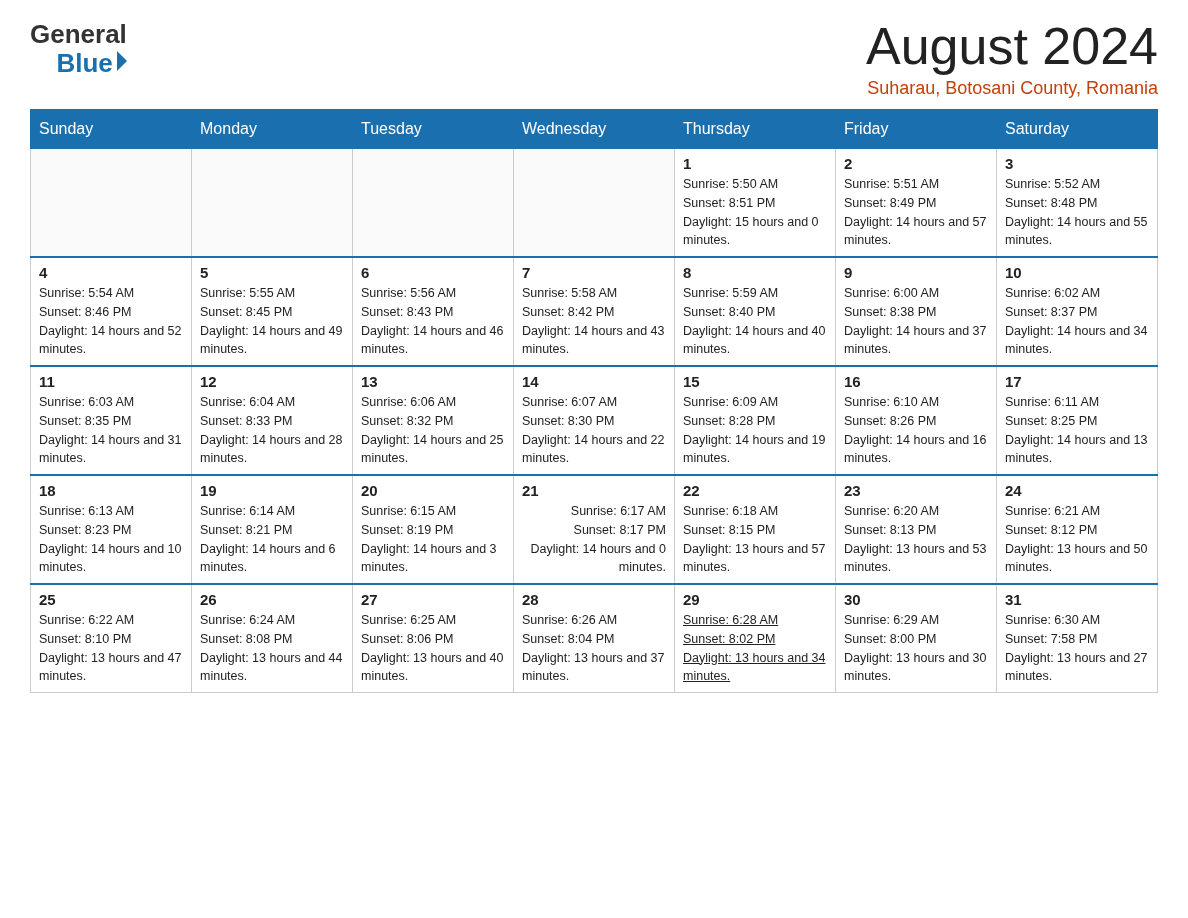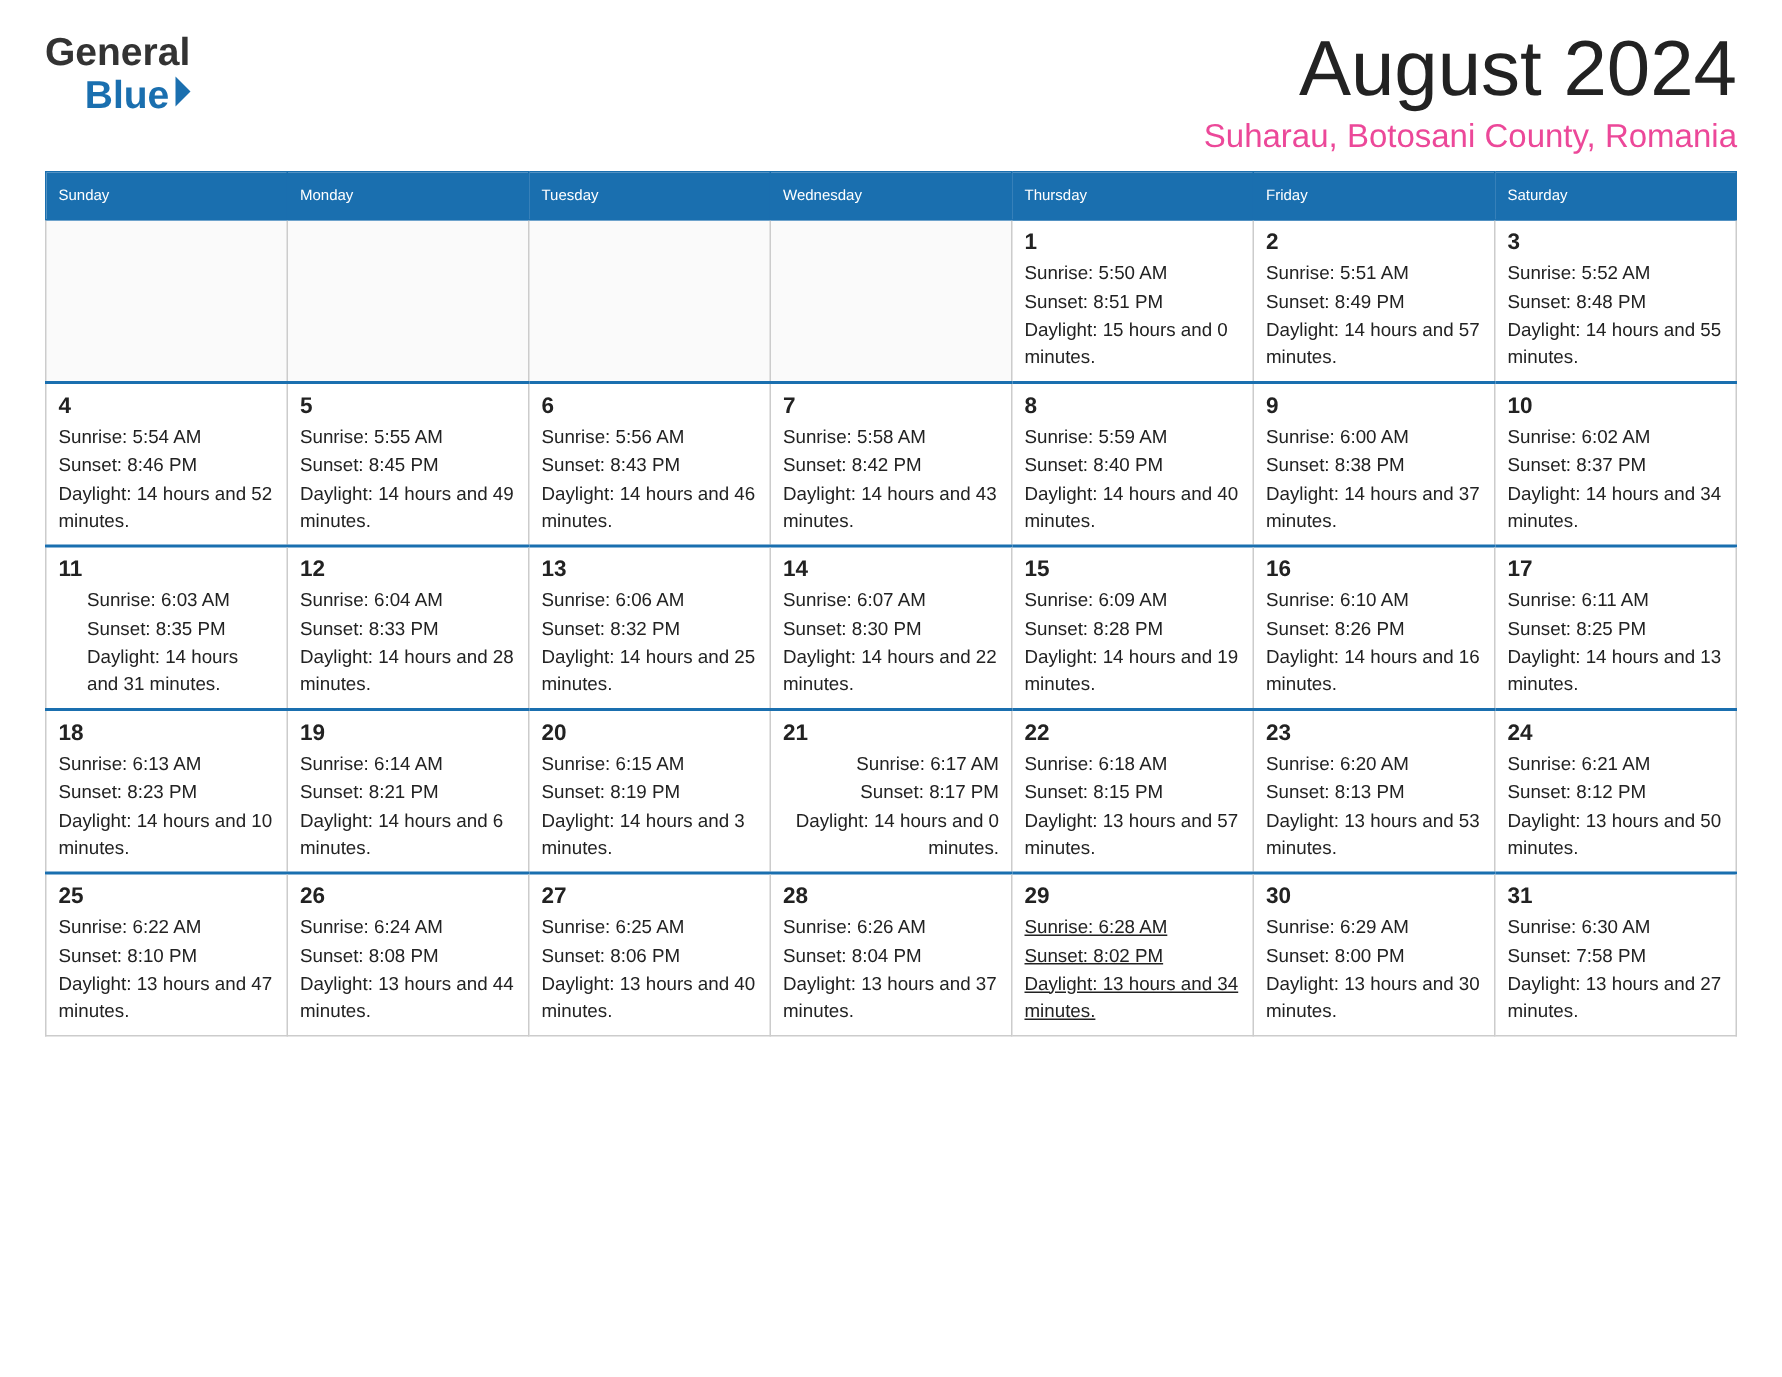--- a/index.html
+++ b/index.html
@@ -42,35 +42,35 @@
     .title-section {
       text-align: right;
     }
     .month-title {
       font-size: 52px;
       font-weight: 300;
       color: #222;
       line-height: 1;
     }
     .location-title {
-      font-size: 22px;
-      color: #ec4899;
+      font-size: 18px;
+      color: #c2410c;
       margin-top: 6px;
     }
     .calendar {
       width: 100%;
       border-collapse: collapse;
       margin-top: 8px;
     }
     .calendar th {
       background-color: #1a6faf;
       color: #fff;
       padding: 10px 8px;
       text-align: left;
-      font-size: 10px;
+      font-size: 16px;
       font-weight: normal;
       border: 1px solid #1a6faf;
     }
     .calendar td {
       border: 1px solid #ccc;
       vertical-align: top;
       padding: 6px 8px;
       width: 14.28%;
       min-height: 110px;
       font-size: 13px;
@@ -194,21 +194,21 @@
         <td>
           <span class="day-number">10</span>
           <div class="day-info" style="white-space: pre-line;">Sunrise: 6:02 AM
 Sunset: 8:37 PM
 Daylight: 14 hours and 34 minutes.</div>
         </td>
       </tr>
       <tr>
         <td>
           <span class="day-number">11</span>
-          <div class="day-info" style="white-space: pre-line; margin-left: 19px;">Sunrise: 6:03 AM
+          <div class="day-info" style="white-space: pre-line;">Sunrise: 6:03 AM
 Sunset: 8:35 PM
 Daylight: 14 hours and 31 minutes.</div>
         </td>
         <td>
           <span class="day-number">12</span>
           <div class="day-info" style="white-space: pre-line;">Sunrise: 6:04 AM
 Sunset: 8:33 PM
 Daylight: 14 hours and 28 minutes.</div>
         </td>
         <td>

